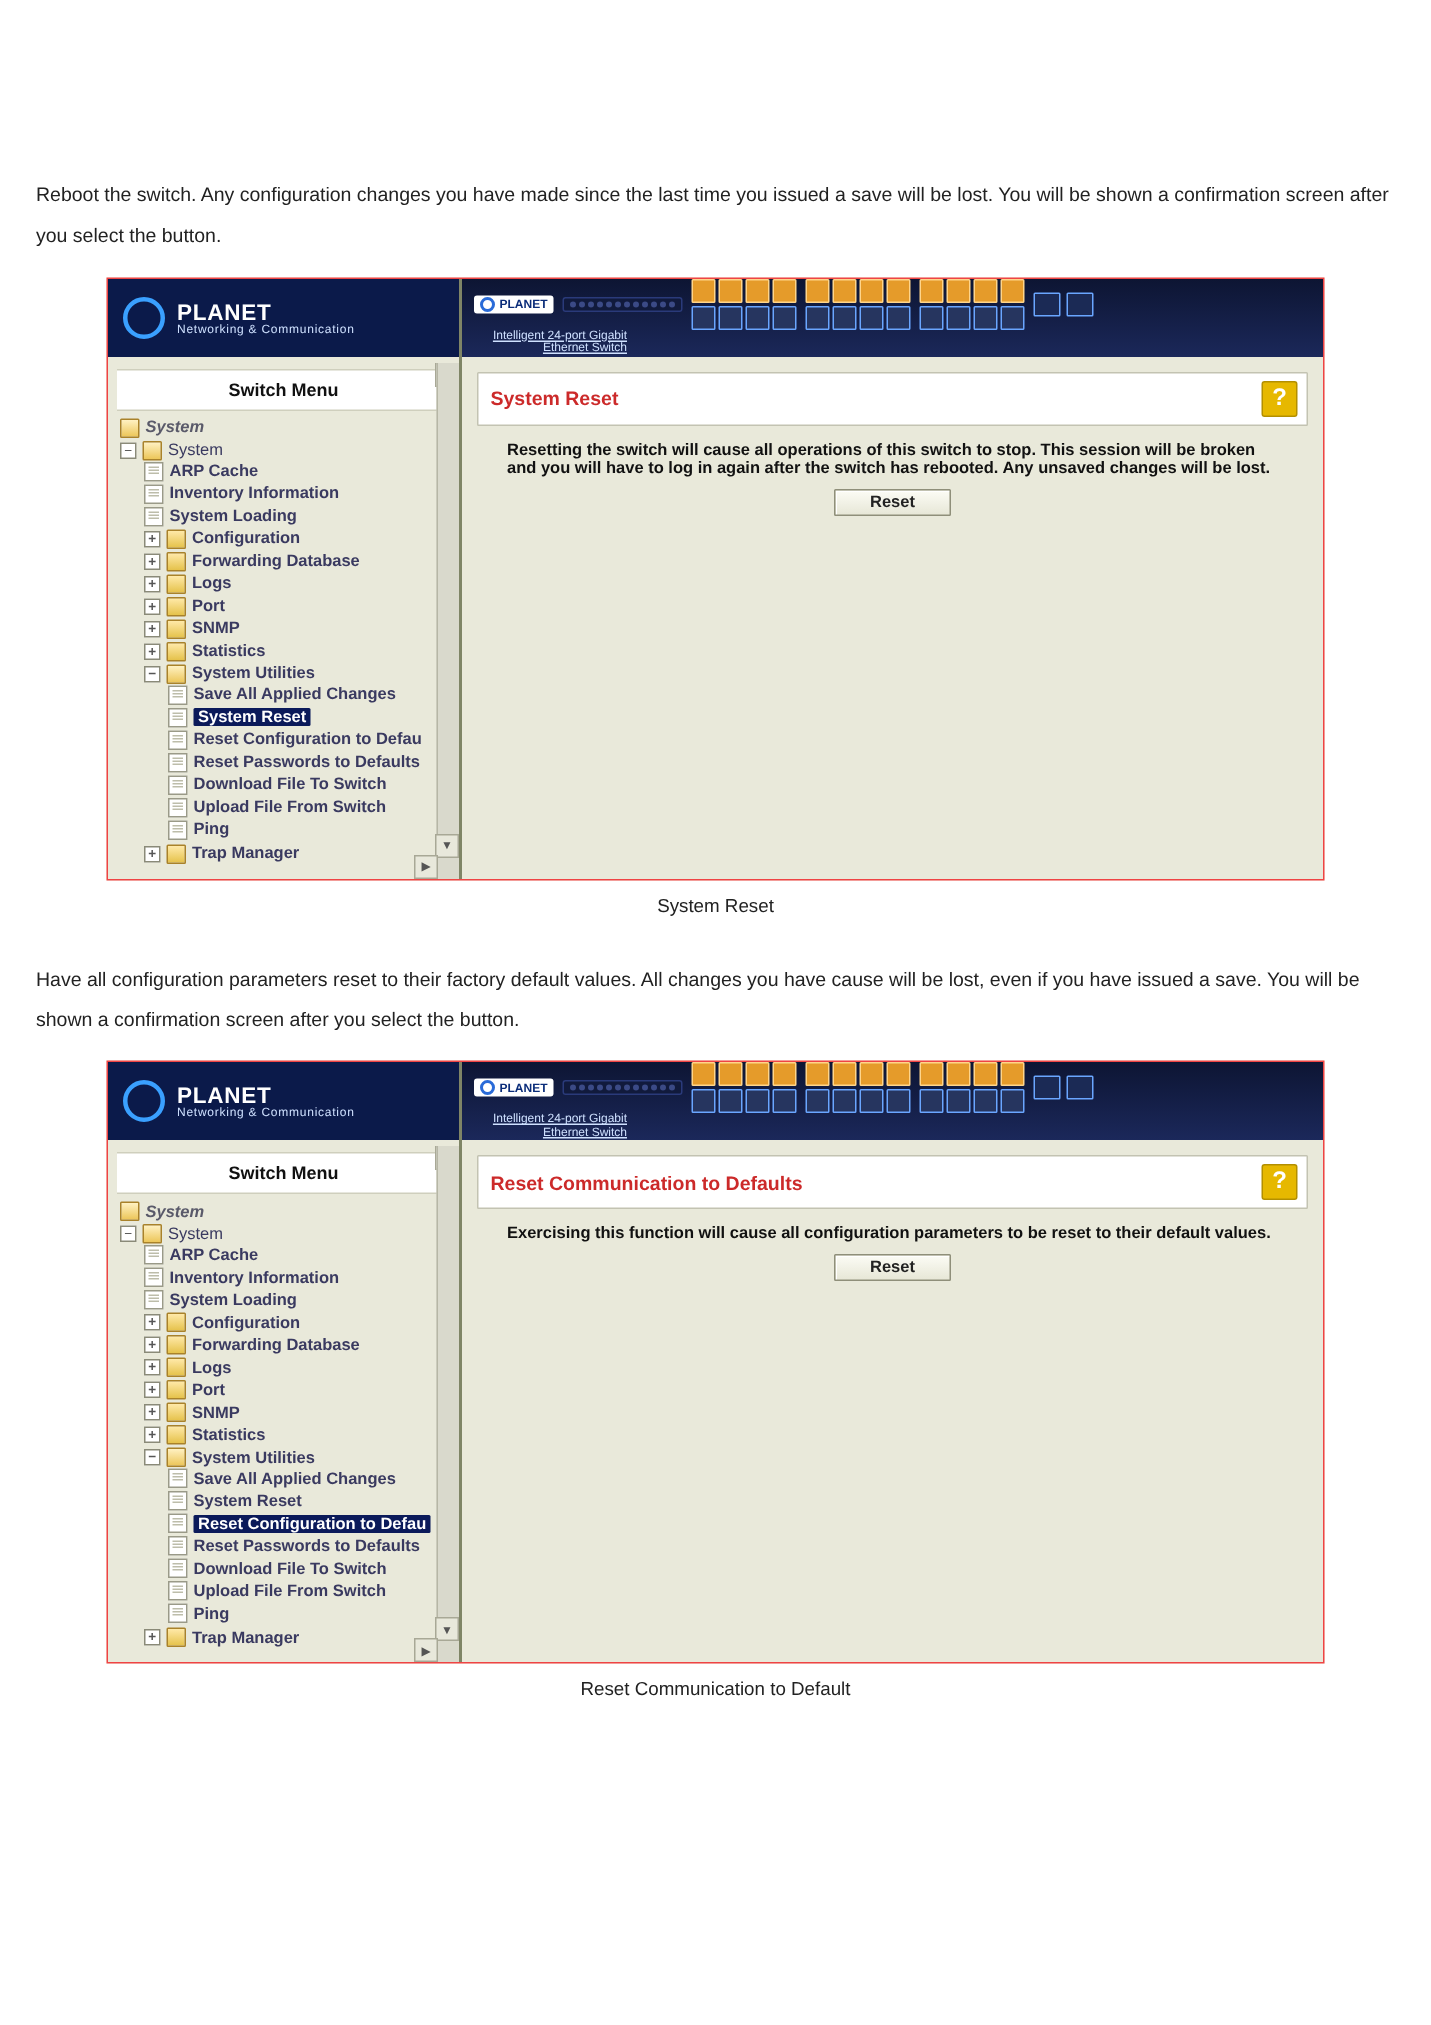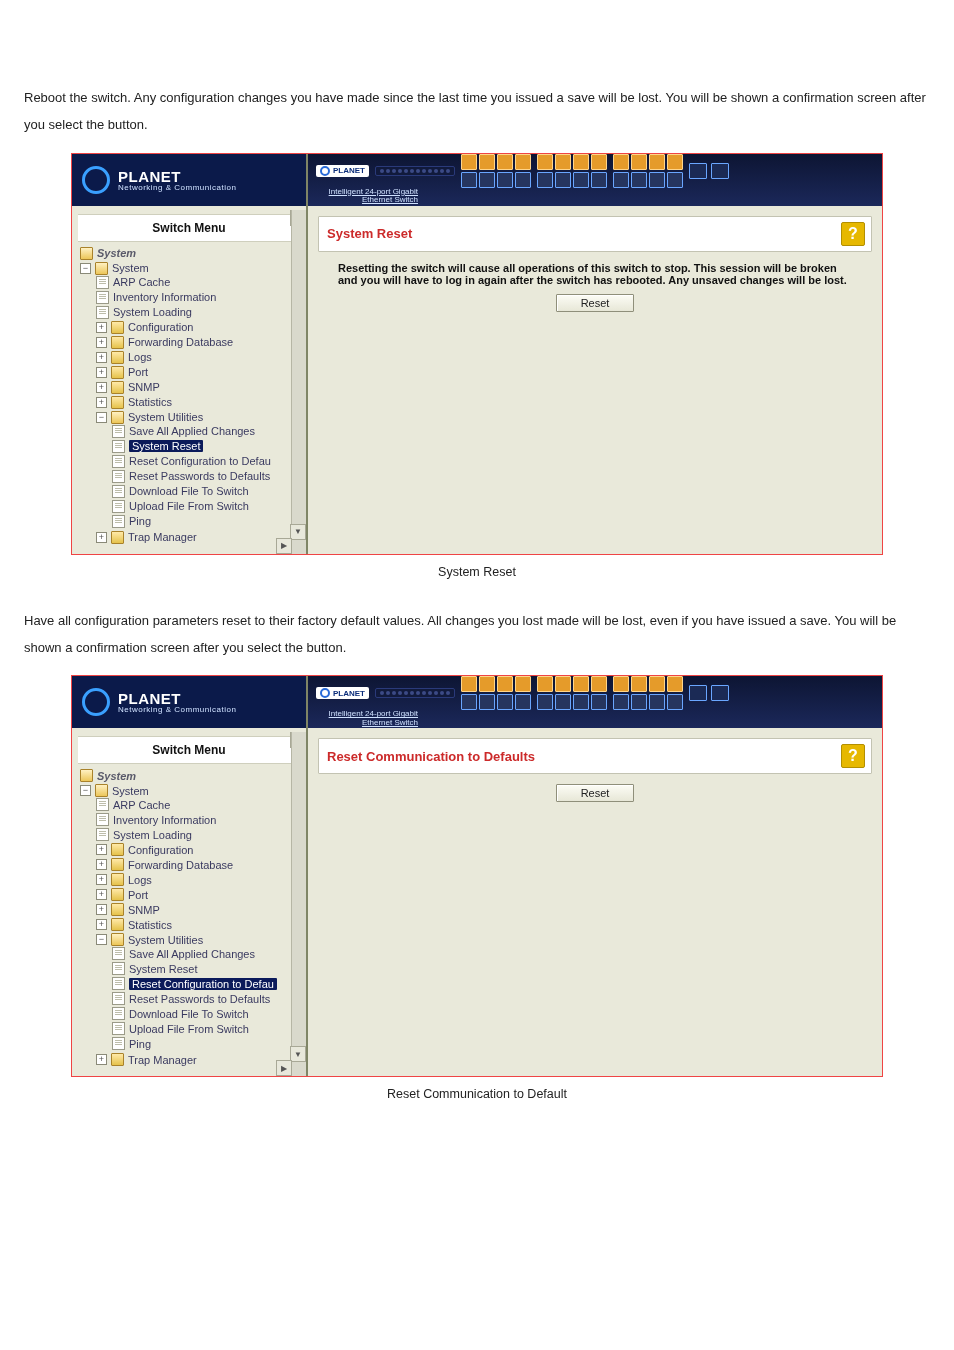--- a/index.html
+++ b/index.html
@@ -7,21 +7,21 @@
     --blue:#1f4e9b;
     --darkblue:#0b1a4a;
     --link:#1a3cc7;
     --panel:#e9e9da;
     --olive:#9aa07a;
     --gold:#e6b800;
     --red:#cc2a2a;
     --text:#222;
   }
   html,body{margin:0;padding:0;background:#fff;color:var(--text);font-family:Arial,Helvetica,sans-serif;font-size:13px;}
-  .page{width:var(--page-w);margin:0 auto;padding:84px 24px 40px;box-sizing:border-box;}
+  .page{width:var(--page-w);margin:0 auto;padding:116px 24px 40px;box-sizing:border-box;}
   .bodytxt{font-size:13px;line-height:2.1;color:#222;margin:0 0 14px;}
   .caption{text-align:center;font-size:12.5px;color:#222;margin:10px 0 28px;}
   .shot{width:810px;margin:0 auto 4px;border:1px solid #ef4444;background:var(--panel);}
   .shot-inner{display:flex;min-height:300px;position:relative;}
   .help-link{position:absolute;top:3px;right:8px;color:#cfe1ff;font-size:12px;text-decoration:underline;}
   .topbar-right{display:flex;align-items:center;gap:6px;}
   .strip{display:flex;align-items:center;gap:6px;flex:1;padding-left:8px;}
   .chipblock{background:#111a3c;border:1px solid #2a3a7a;border-radius:2px;padding:2px 4px;display:flex;gap:2px;}
   .chipblock .led{width:4px;height:4px;background:#3b4a86;border-radius:50%;}
   .portblock{display:flex;gap:2px;}
@@ -35,21 +35,21 @@
 
   
   .left{width:234px;background:var(--panel);border-right:2px solid #7f8566;position:relative;}
   .brand{background:var(--darkblue);color:#fff;height:52px;display:flex;align-items:center;gap:8px;padding:0 10px;}
   .brand .ring{width:22px;height:22px;border-radius:50%;border:3px solid #3aa0ff;display:inline-block;}
   .brand .name{font-family:Arial Black,Arial,sans-serif;letter-spacing:.5px;}
   .brand .big{font-size:15px;font-weight:900;}
   .brand .small{font-size:8px;color:#cfe1ff;display:block;margin-top:-2px;}
   .menu-head{background:#fff;color:#111;text-align:center;font-weight:700;font-size:12px;padding:6px 0;border-top:1px solid #cfcfbd;border-bottom:1px solid #cfcfbd;margin:8px 6px 4px;}
   .tree{list-style:none;margin:0;padding:0 4px 8px 8px;font-size:11px;}
-  .tree ul{list-style:none;margin:0;padding-left:16px;}
+  .tree ul{list-style:none;margin:0;padding-left:16px;font-weight:bold;}
   .tree li{padding:1px 0;white-space:nowrap;display:flex;align-items:center;gap:4px;}
   .tree li>span.nodewrap{display:flex;align-items:center;gap:4px;}
   .ic{width:11px;height:11px;display:inline-block;flex:0 0 auto;}
   .ic-folder{background:linear-gradient(#ffe9a8,#e5c24b);border:1px solid #a9822a;border-radius:1px;}
   .ic-folder-open{background:linear-gradient(#fff1c2,#ecc659);border:1px solid #a9822a;border-radius:1px;}
   .ic-doc{background:#fff;border:1px solid #9a9a88;position:relative;}
   .ic-doc::after{content:"";position:absolute;left:2px;right:2px;top:2px;height:1px;background:#bdbdaa;box-shadow:0 2px 0 #bdbdaa,0 4px 0 #bdbdaa;}
   .exp{width:9px;height:9px;border:1px solid #8a8a78;background:#fff;display:inline-flex;align-items:center;justify-content:center;font-size:9px;line-height:1;color:#555;flex:0 0 auto;}
   .lbl{color:#3a3a60;}
   .lbl-bold{color:#000;font-weight:700;}
@@ -63,21 +63,21 @@
 
   
   .right{flex:1;background:var(--panel);display:flex;flex-direction:column;}
   .banner{height:52px;background:linear-gradient(#0d1533,#1b285a);position:relative;}
   .content{padding:10px 10px 18px;}
   .titlebar{display:flex;align-items:center;justify-content:space-between;background:#fff;border:1px solid #c3c3b2;border-radius:1px;padding:5px 6px 5px 8px;margin-bottom:10px;}
   .title{color:var(--red);font-weight:700;font-size:13px;}
   .helpico{width:22px;height:22px;background:var(--gold);border-radius:2px;display:inline-flex;align-items:center;justify-content:center;color:#fff;font-weight:900;font-size:16px;border:1px solid #b38f00;}
   .desc{font-size:11px;margin:8px 14px 8px 20px;color:#111;}
   .desc b{font-weight:700;margin-top:48px;}
-  .btnrow{text-align:center;margin-top:4px;}
+  .btnrow{text-align:center;margin-top:4px;font-weight:bold;}
   .winbtn{display:inline-block;min-width:56px;font-size:11px;background:linear-gradient(#fcfcf5,#e7e7d7);border:1px solid #8f8f7a;padding:2px 10px;border-radius:1px;box-shadow:inset 1px 1px 0 #fff;}
 </style>
 </head>
 <body>
 
 <div class="page">
 
   <p class="bodytxt">Reboot the switch. Any configuration changes you have made since the last time you issued a save will be lost. You will be shown a confirmation screen after you select the button.</p>
 
   <div class="shot">
@@ -281,21 +281,21 @@
             <span class="helpico">?</span>
           </div>
           <p class="desc"><b>Resetting the switch will cause all operations of this switch to stop. This session will be broken and you will have to log in again after the switch has rebooted. Any unsaved changes will be lost.</b></p>
           <div class="btnrow"><span class="winbtn">Reset</span></div>
         </div>
       </div>
     </div>
   </div>
   <p class="caption">System Reset</p>
 
-  <p class="bodytxt">Have all configuration parameters reset to their factory default values. All changes you lost made will be lost, even if you have issued a save. You will be shown a confirmation screen after you select the button.</p>
+  <p class="bodytxt">Have all configuration parameters reset to their factory default values. All changes you have cause will be lost, even if you have issued a save. You will be shown a confirmation screen after you select the button.</p>
 
   <div class="shot">
     <div class="shot-inner">
       <span class="help-link">Help</span>
       <div class="left">
         <div class="brand">
           <span class="ring"></span>
           <span class="name">
             <span class="big">PLANET</span>
             <span class="small">Networking &amp; Communication</span>
@@ -481,20 +481,21 @@
           </div>
           <div class="topbar-right">
               <span class="brandtxt">Intelligent 24-port Gigabit Ethernet Switch</span>
             </div>
         </div>
         <div class="content">
           <div class="titlebar">
             <span class="title">Reset Communication to Defaults</span>
             <span class="helpico">?</span>
           </div>
+          <p class="desc"><b>Exercising this function will cause all configuration parameters to be reset to their default values.</b></p>
           <div class="btnrow"><span class="winbtn">Reset</span></div>
         </div>
       </div>
     </div>
   </div>
   <p class="caption">Reset Communication to Default</p>
 
 </div>
 
 </body></html>

